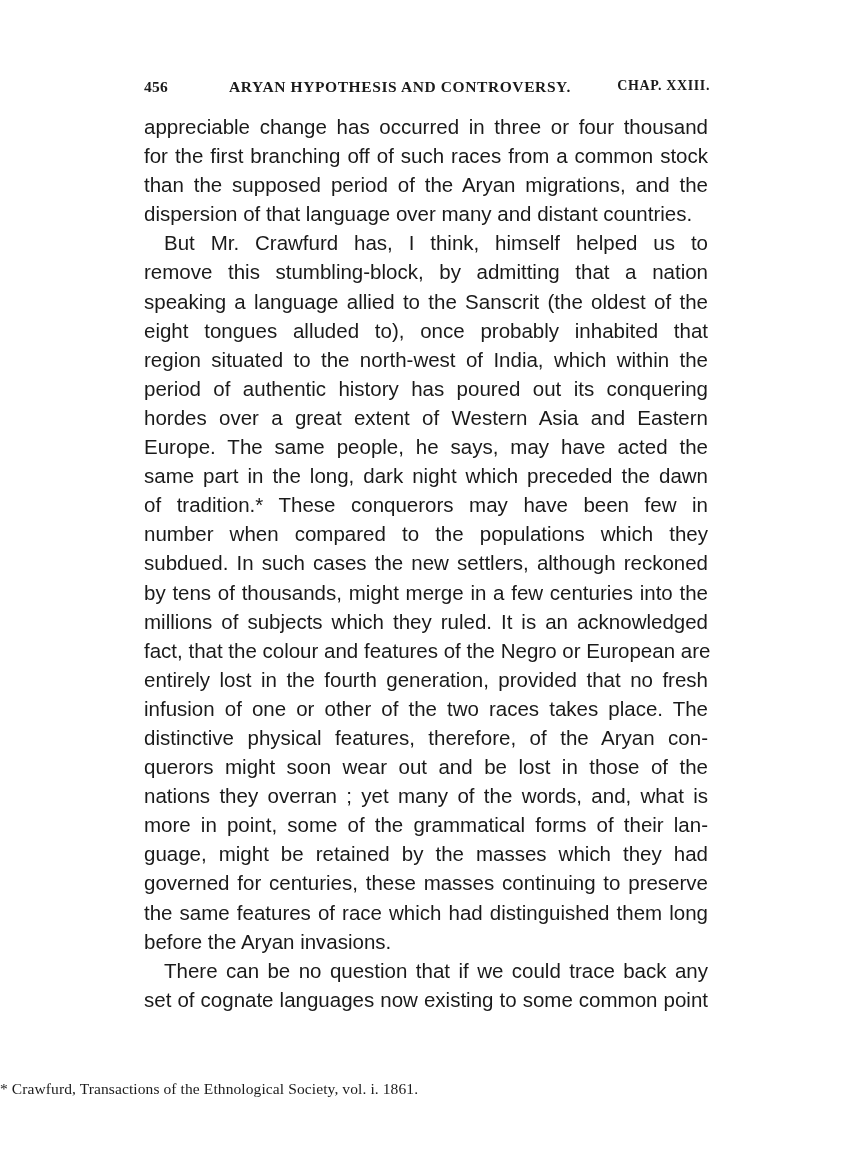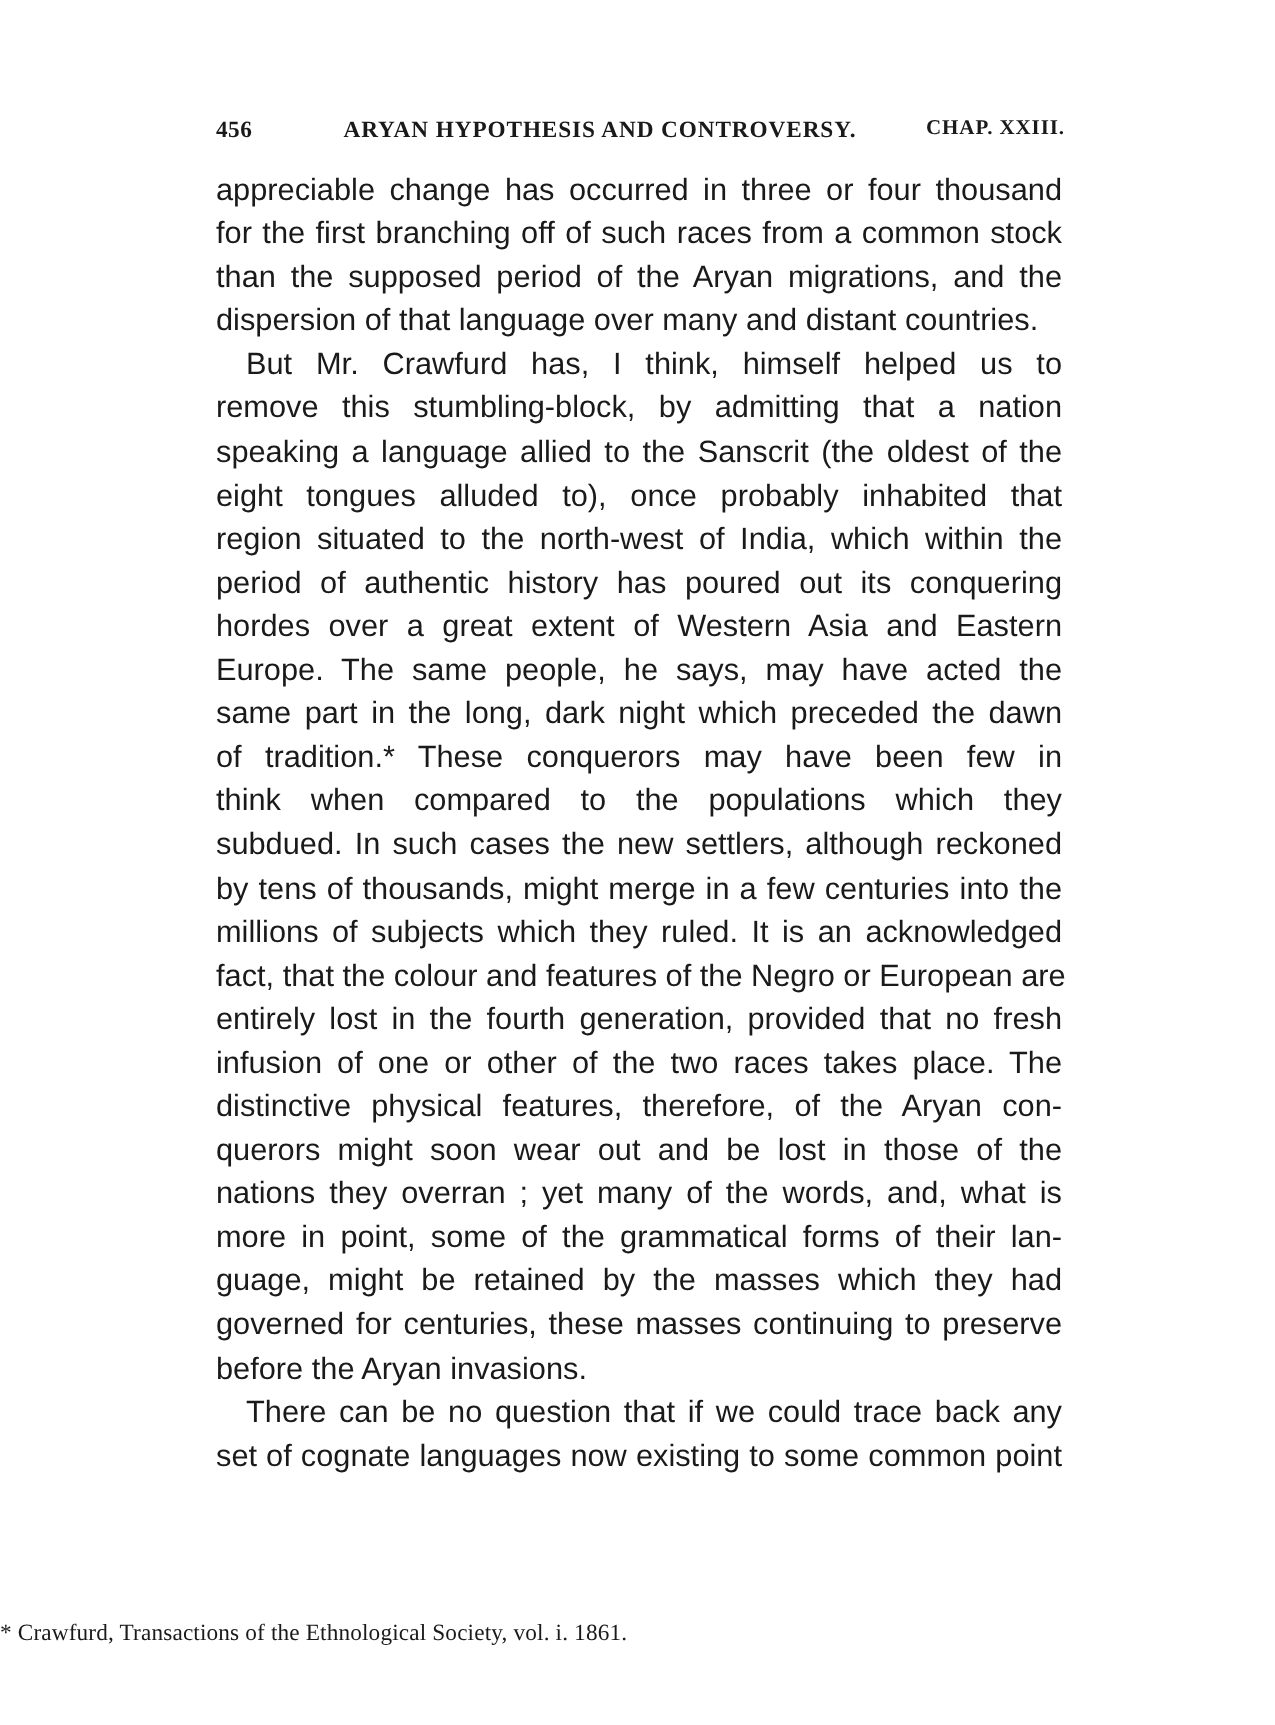--- a/index.html
+++ b/index.html
@@ -107,33 +107,34 @@
     <span class="line indent">But Mr. Crawfurd has, I think, himself helped us to</span>
     <span class="line">remove this stumbling-block, by admitting that a nation</span>
     <span class="line">speaking a language allied to the Sanscrit (the oldest of the</span>
     <span class="line">eight tongues alluded to), once probably inhabited that</span>
     <span class="line">region situated to the north-west of India, which within the</span>
     <span class="line">period of authentic history has poured out its conquering</span>
     <span class="line">hordes over a great extent of Western Asia and Eastern</span>
     <span class="line">Europe. The same people, he says, may have acted the</span>
     <span class="line">same part in the long, dark night which preceded the dawn</span>
     <span class="line">of tradition.* These conquerors may have been few in</span>
-    <span class="line">think when compared to the populations which they</span>
+    <span class="line">number when compared to the populations which they</span>
     <span class="line">subdued. In such cases the new settlers, although reckoned</span>
     <span class="line">by tens of thousands, might merge in a few centuries into the</span>
     <span class="line">millions of subjects which they ruled. It is an acknowledged</span>
     <span class="line">fact, that the colour and features of the Negro or European are</span>
     <span class="line">entirely lost in the fourth generation, provided that no fresh</span>
     <span class="line">infusion of one or other of the two races takes place. The</span>
     <span class="line">distinctive physical features, therefore, of the Aryan con-</span>
     <span class="line">querors might soon wear out and be lost in those of the</span>
     <span class="line">nations they overran ; yet many of the words, and, what is</span>
     <span class="line">more in point, some of the grammatical forms of their lan-</span>
     <span class="line">guage, might be retained by the masses which they had</span>
     <span class="line">governed for centuries, these masses continuing to preserve</span>
+    <span class="line">the same features of race which had distinguished them long</span>
     <span class="line last">before the Aryan invasions.</span>
 
     <span class="line indent">There can be no question that if we could trace back any</span>
     <span class="line">set of cognate languages now existing to some common point</span>
   </div>
 
   <div class="footnote">* Crawfurd, Transactions of the Ethnological Society, vol. i. 1861.</div>
 
 </div>
 

